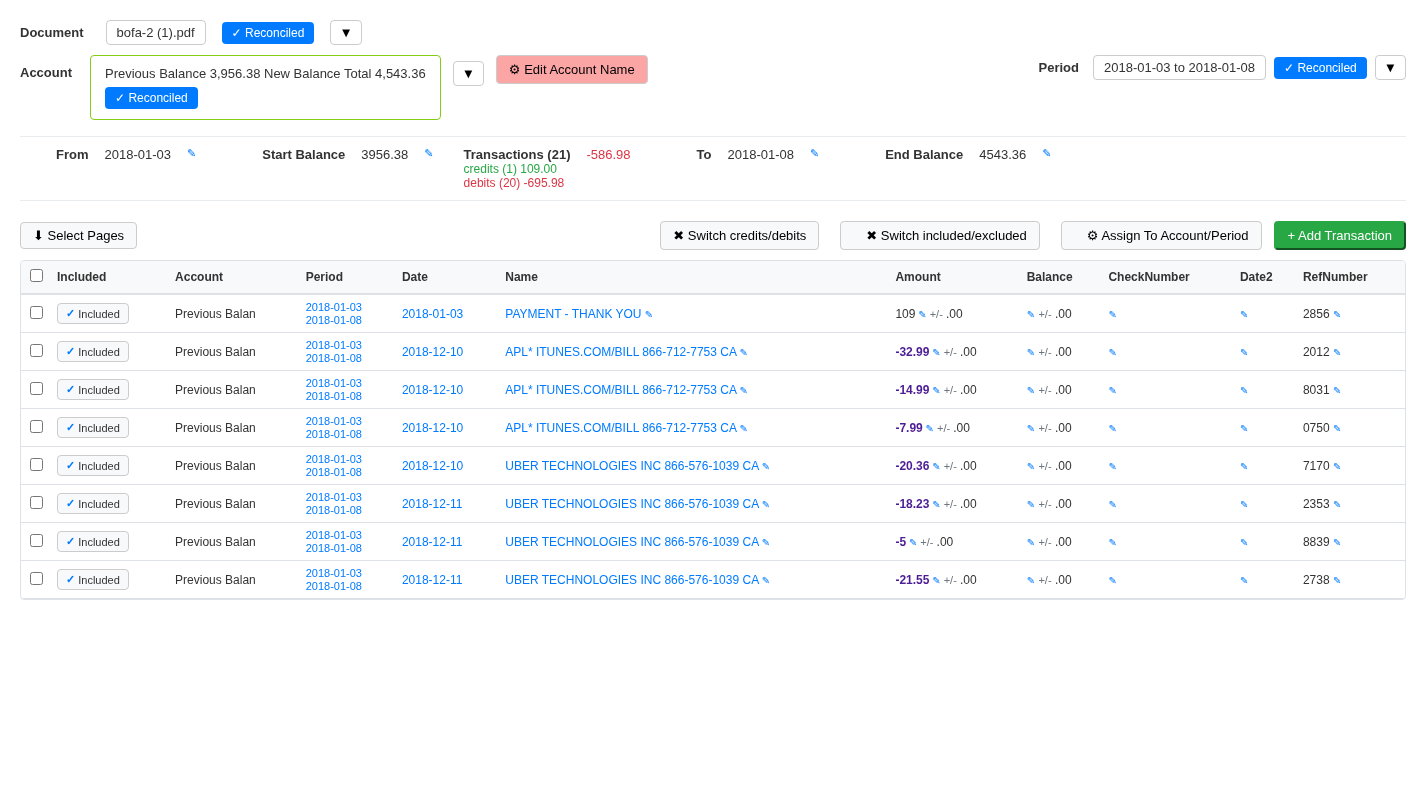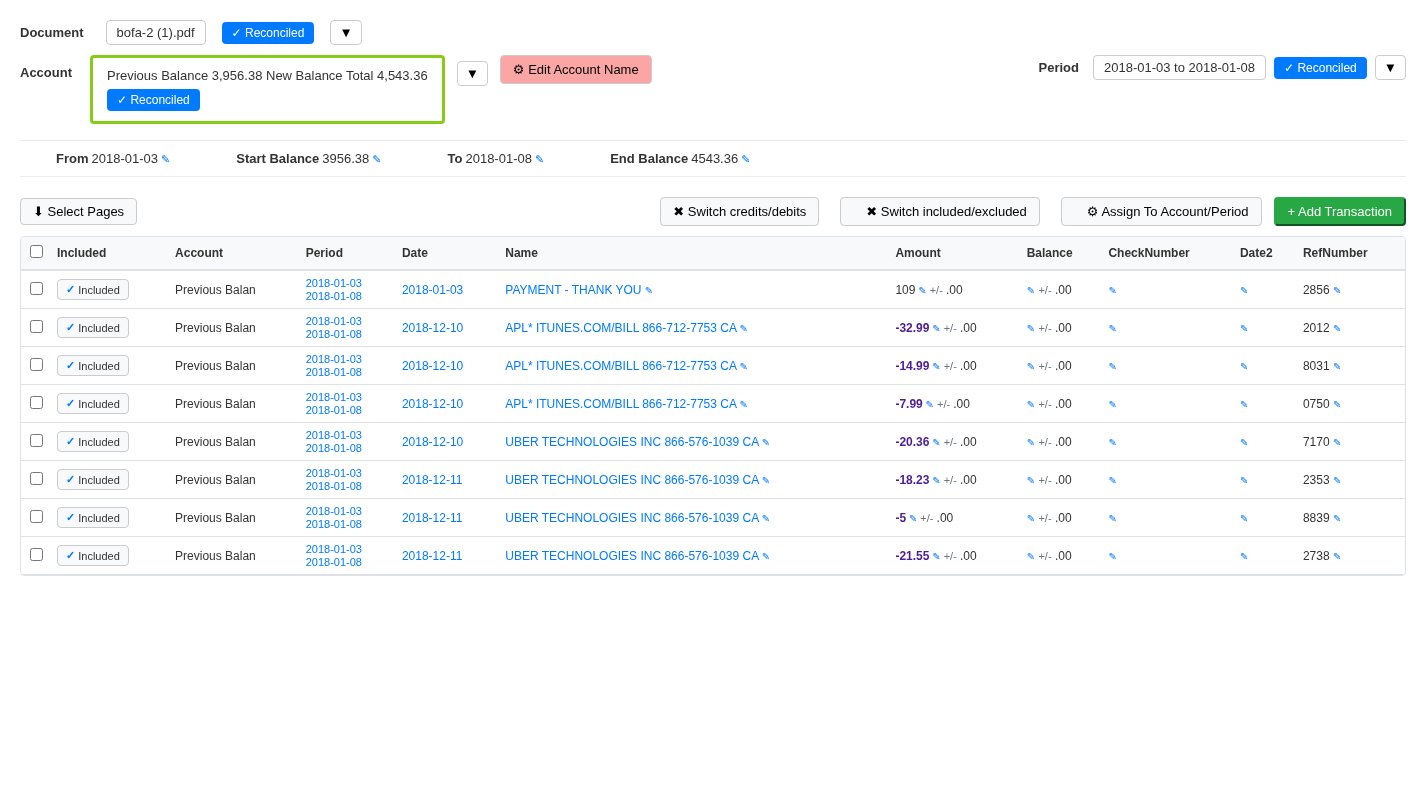--- a/index.html
+++ b/index.html
@@ -2,29 +2,29 @@
 <html><head>
   <meta charset="utf-8">
   <style>
     * { box-sizing: border-box; margin: 0; padding: 0; }
     body { font-family: Arial, sans-serif; font-size: 13px; background: #fff; color: #333; }
     .page-wrapper { padding: 20px; }
     .label-text { font-weight: bold; font-size: 13px; color: #333; margin-right: 6px; }
     .doc-filename { border: 1px solid #ccc; padding: 4px 10px; border-radius: 4px; background: #fff; font-size: 13px; }
     .reconciled-badge { background: #007bff; color: #fff; border: none; padding: 4px 10px; border-radius: 4px; font-size: 12px; cursor: pointer; display: flex; align-items: center; gap: 4px; }
     .dropdown-arrow { border: 1px solid #ccc; padding: 4px 8px; border-radius: 4px; background: #fff; cursor: pointer; }
-    .account-box { border: 3px solid #84cc16; border-radius: 4px; padding: 10px 14px; min-width: 220px; background: #fff; }
+    .account-box { border: 1px solid #84cc16; border-radius: 4px; padding: 10px 14px; min-width: 220px; background: #fff; }
     .account-text { font-size: 13px; color: #333; margin-bottom: 6px; }
     .account-dropdown { border: 1px solid #ccc; padding: 4px 8px; border-radius: 4px; background: #fff; cursor: pointer; align-self: flex-start; margin-top: 6px; }
     .edit-account-btn { border: 1px solid #ccc; padding: 6px 12px; border-radius: 4px; background: #fca5a5; cursor: pointer; font-size: 13px; display: flex; align-items: center; gap: 4px; }
     .period-value { border: 1px solid #ccc; padding: 4px 10px; border-radius: 4px; background: #fff; font-size: 13px; text-align: center; }
 
     
     .stats-row { display: flex; align-items: flex-start; gap: 30px; margin-bottom: 20px; padding: 10px 0; border-top: 1px solid #e9ecef; border-bottom: 1px solid #e9ecef; }
-    .stat-item { display: flex; align-items: flex-end; gap: 3px; font-size: 13px; padding-left: 36px; }
+    .stat-item { display: flex; align-items: flex-start; gap: 16px; font-size: 13px; padding-left: 36px; }
     .stat-label { font-weight: bold; }
     .stat-value { color: #333; }
     .stat-edit { color: #007bff; cursor: pointer; font-size: 11px; }
     .transactions-block { display: flex; flex-direction: column; }
     .tx-main { color: #dc3545; }
     .tx-credits { color: #28a745; font-size: 12px; }
     .tx-debits { color: #dc3545; font-size: 12px; }
 
     
     .pagination-row { display: flex; align-items: center; gap: 4px; margin-bottom: 10px; }
@@ -92,20 +92,28 @@
     <div class="stat-item">
       <span class="stat-label">From</span>
       <span class="stat-value">2018-01-03</span>
       <span class="stat-edit">✎</span>
     </div>
     <div class="stat-item">
       <span class="stat-label">Start Balance</span>
       <span class="stat-value">3956.38</span>
       <span class="stat-edit">✎</span>
     </div>
+    <div class="transactions-block">
+      <div class="row-flex">
+        <span class="stat-label">Transactions (21)</span>
+        <span class="tx-main">-586.98</span>
+      </div>
+      <span class="tx-credits">credits (1) 109.00</span>
+      <span class="tx-debits">debits (20) -695.98</span>
+    </div>
     <div class="stat-item">
       <span class="stat-label">To</span>
       <span class="stat-value">2018-01-08</span>
       <span class="stat-edit">✎</span>
     </div>
     <div class="stat-item">
       <span class="stat-label">End Balance</span>
       <span class="stat-value">4543.36</span>
       <span class="stat-edit">✎</span>
     </div>

